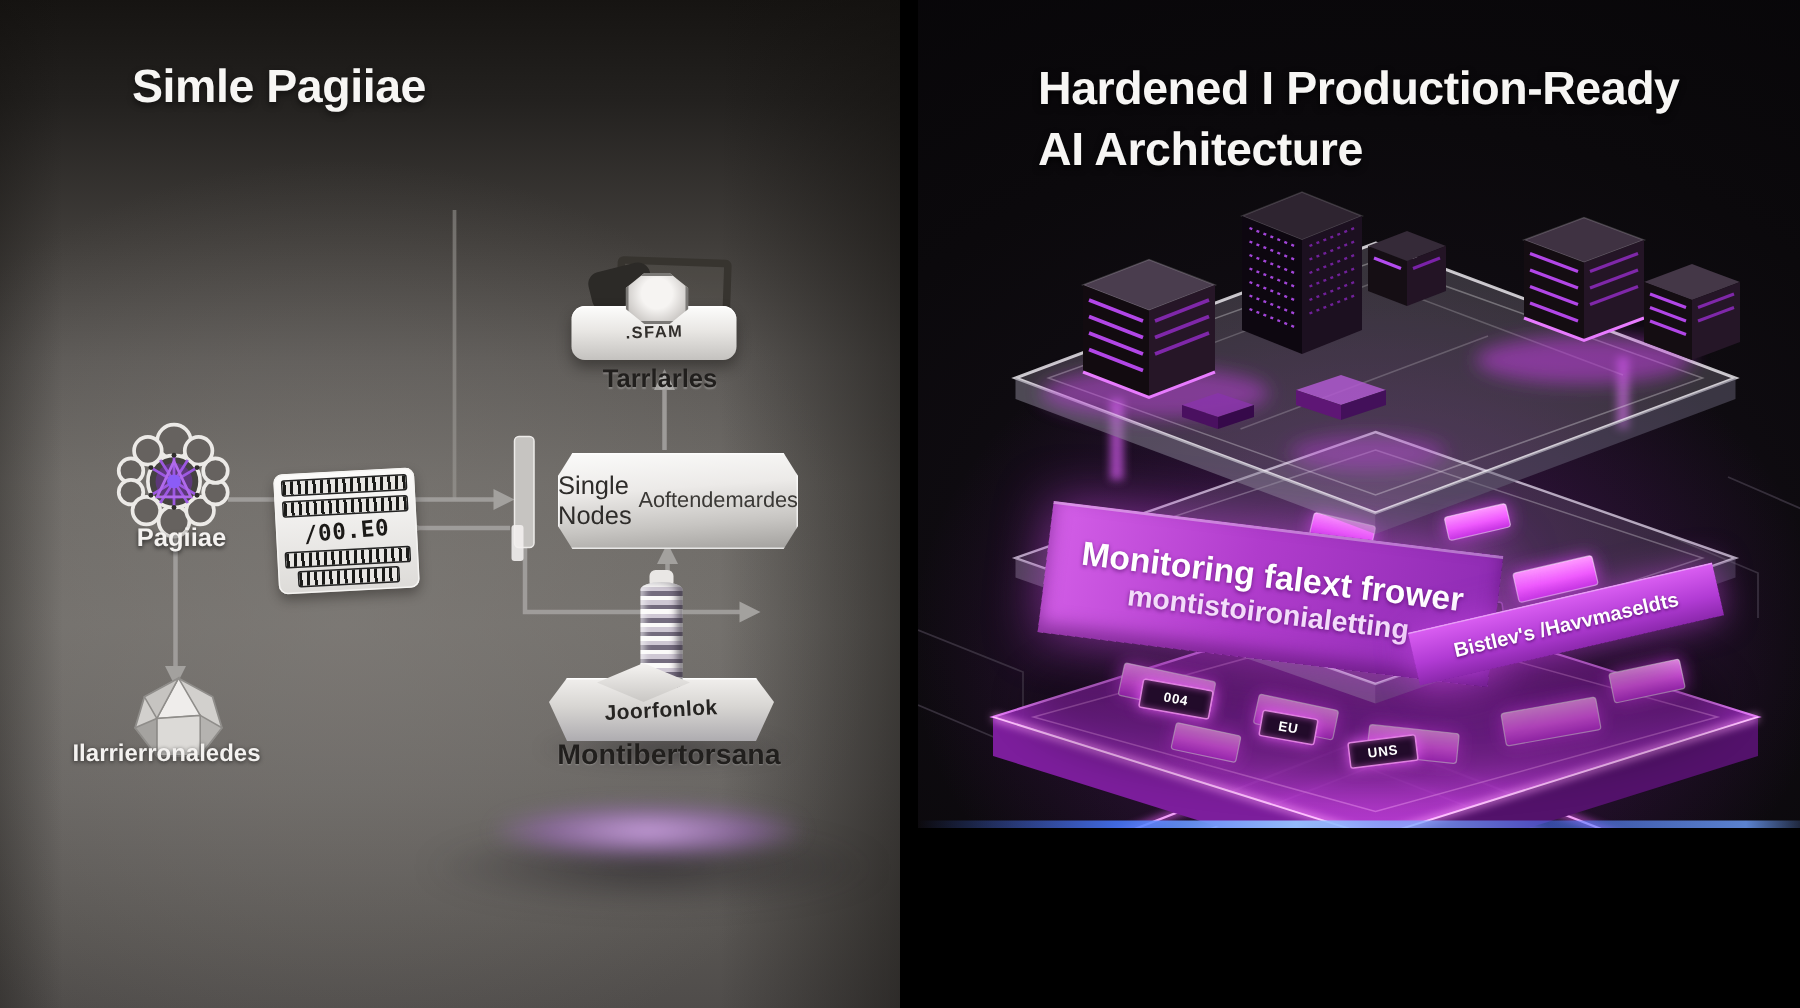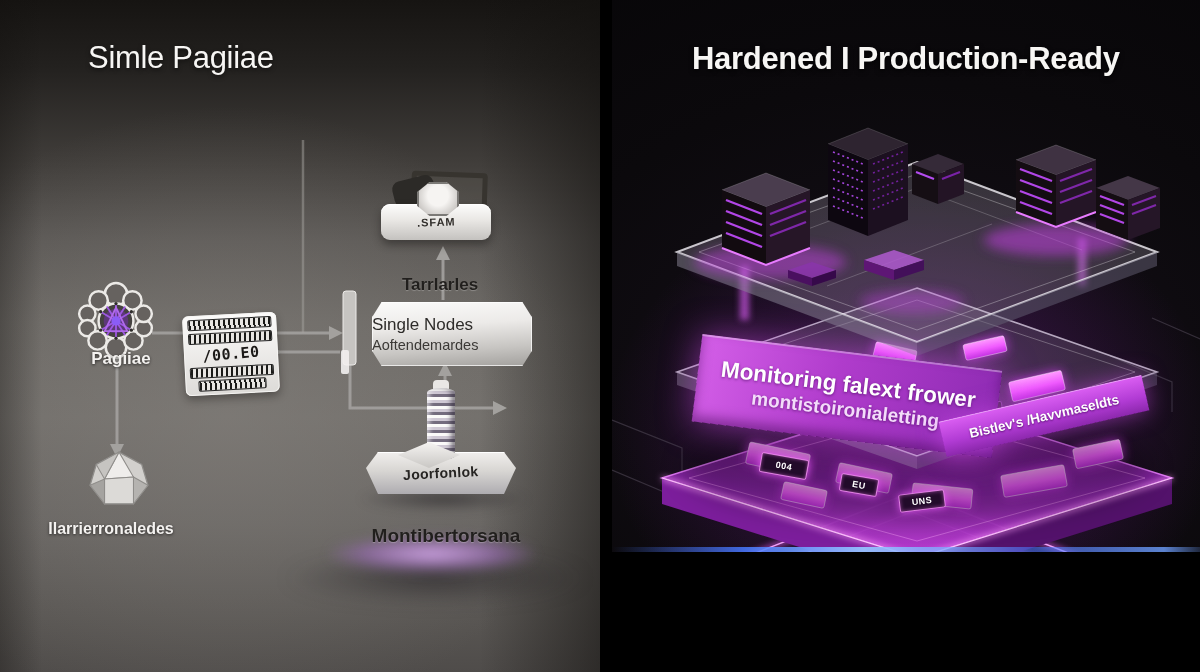--- a/index.html
+++ b/index.html
@@ -14,29 +14,29 @@
     background:
       radial-gradient(90% 70% at 38% 62%, rgba(134,130,126,.50), rgba(134,130,126,0) 66%),
       linear-gradient(180deg,#161412 0%,#23211f 10%,#403d3a 24%,#5b5855 36%,#6b6864 48%,#716e6a 62%,#676461 78%,#585552 92%,#4f4c4a 100%);
   }
   .panel-left::after{
     content:"";position:absolute;inset:0;pointer-events:none;
     background:linear-gradient(90deg, rgba(18,16,14,.35) 0%, rgba(18,16,14,0) 7%, rgba(18,16,14,0) 80%, rgba(18,16,14,.55) 100%);
   }
   .l-title{
     position:absolute;left:88px;top:40px;width:420px;
-    color:#f7f6f4;font-size:31px;font-weight:normal;letter-spacing:-.3px;
+    color:#f7f6f4;font-size:31px;font-weight:bold;letter-spacing:-.3px;
     text-shadow:0 2px 4px rgba(0,0,0,.5);z-index:6;
   }
   .connectors{position:absolute;left:0;top:0;z-index:1;}
   .diagram-label{
     position:absolute;z-index:5;text-align:center;font-weight:bold;
   }
   .lab-light{color:#f4f2ف0;color:#f4f2f0;text-shadow:0 1px 3px rgba(0,0,0,.65);}
-  .lab-dark{color:#211f1d;text-shadow:0 1px 1px rgba(255,255,255,.25);margin-top:32px;}
+  .lab-dark{color:#211f1d;text-shadow:0 1px 1px rgba(255,255,255,.25);}
   .brain-wrap{position:absolute;left:74px;top:280px;z-index:4;}
   
   .chip-card{
     position:absolute;left:184px;top:314px;width:94px;height:80px;z-index:4;
     background:linear-gradient(180deg,#fcfbfa,#dddbd8);
     border-radius:6px;transform:rotate(-3deg);
     box-shadow:0 4px 8px rgba(25,22,20,.4), inset 0 0 0 1px #f5f4f2;
     display:flex;flex-direction:column;justify-content:space-between;padding:4px 5px;box-sizing:border-box;
   }
   .stripe{height:9px;border-radius:2px;border:1px solid #222;
@@ -57,21 +57,21 @@
   .machine .disc{position:absolute;left:36px;top:12px;width:42px;height:34px;
     clip-path:polygon(30% 0,70% 0,100% 30%,100% 70%,70% 100%,30% 100%,0 70%,0 30%);
     background:radial-gradient(circle at 50% 40%,#f6f4f2 0 35%,#cfccc9 70%,#9b9996 100%);
     box-shadow:inset 0 0 0 2px #7b7976;}
   .machine .m-text{font-size:11px;font-weight:bold;color:#312e2b;letter-spacing:1px;transform:rotate(-2deg);}
   
   .node-box{
     position:absolute;left:372px;top:302px;width:160px;height:64px;z-index:4;
     clip-path:polygon(6% 0,94% 0,100% 24%,100% 76%,94% 100%,6% 100%,0 76%,0 24%);
     background:linear-gradient(176deg,#fbfbfa 0%,#eceae8 38%,#c7c5c2 72%,#a2a09d 100%);
-    display:flex;flex-direction:column;justify-content:center;gap:2px;
+    display:flex;flex-direction:row;align-items:center;justify-content:center;gap:2px;
     box-shadow:inset 0 0 0 1px rgba(255,255,255,.7);
   }
   .node-box .nb1{font-size:17px;color:#2e2c2a;}
   .node-box .nb2{font-size:14.5px;color:#3b3936;}
   
   .spring{position:absolute;left:427px;top:388px;width:28px;height:72px;z-index:4;
     border-radius:14px/5px;
     background:repeating-linear-gradient(180deg,#fbfaf9 0 3px,#cfc8d4 3px 6px,#746c7e 6px 9px);
     box-shadow:inset 3px 0 4px rgba(255,255,255,.55), inset -4px 0 5px rgba(40,35,48,.55);}
   .spring-cap{position:absolute;left:433px;top:380px;width:16px;height:12px;background:#e9e7e5;border-radius:4px;z-index:4;}
@@ -239,21 +239,21 @@
         <polygon points="30,2 52,14 58,34 44,52 16,52 2,34 8,14" fill="#d2d0cd" stroke="#8f8d8a" stroke-width="1.2"></polygon>
         <g stroke="#8f8d8a" stroke-width="1">
           <polygon points="30,2 44,26 16,28" fill="#efedeb"></polygon>
           <polygon points="44,26 58,34 44,52" fill="#b5b3b0"></polygon>
           <polygon points="30,2 8,14 16,28" fill="#c6c4c1"></polygon>
           <polygon points="16,28 44,26 44,52 16,52" fill="#dcdad7"></polygon>
           <polygon points="2,34 16,28 16,52" fill="#a5a3a0"></polygon>
         </g>
       </svg>
     </div>
-    <div class="diagram-label lab-light" style="left:28px;top:520px;width:166px;font-size:16px;">Ilarrierronaledes</div>
+    <div class="diagram-label lab-light" style="left:28px;top:494px;width:166px;font-size:16px;">Ilarrierronaledes</div>
 
     <div class="purple-glow-shadow"></div>
     <div class="purple-glow"></div>
   </div>
 
   <div class="panel-right">
 
     <svg class="stack-svg" width="600" height="672" viewBox="0 0 600 672">
       <defs>
         <radialGradient id="ambient" cx="50%" cy="50%" r="50%">
@@ -488,20 +488,21 @@
         <g transform="translate(176,262) scale(.8)">
           <polygon points="0,10 30,0 60,10 30,20" fill="#8a35aa" opacity=".85"></polygon>
           <polygon points="0,10 30,20 30,30 0,20" fill="#4a1060"></polygon>
           <polygon points="30,20 60,10 60,20 30,30" fill="#36094a"></polygon>
         </g>
       </g>
     </svg>
 
     <div class="r-title">
       <div>Hardened I Production-Ready</div>
+      <div>AI Architecture</div>
     </div>
 
     <div class="monitor-band">
       <div class="mb1">Monitoring falext frower</div>
       <div class="mb2">montistoironialetting</div>
     </div>
 
     <div class="side-beam">
       <span class="sb-text">Bistlev's /Havvmaseldts</span>
     </div>

